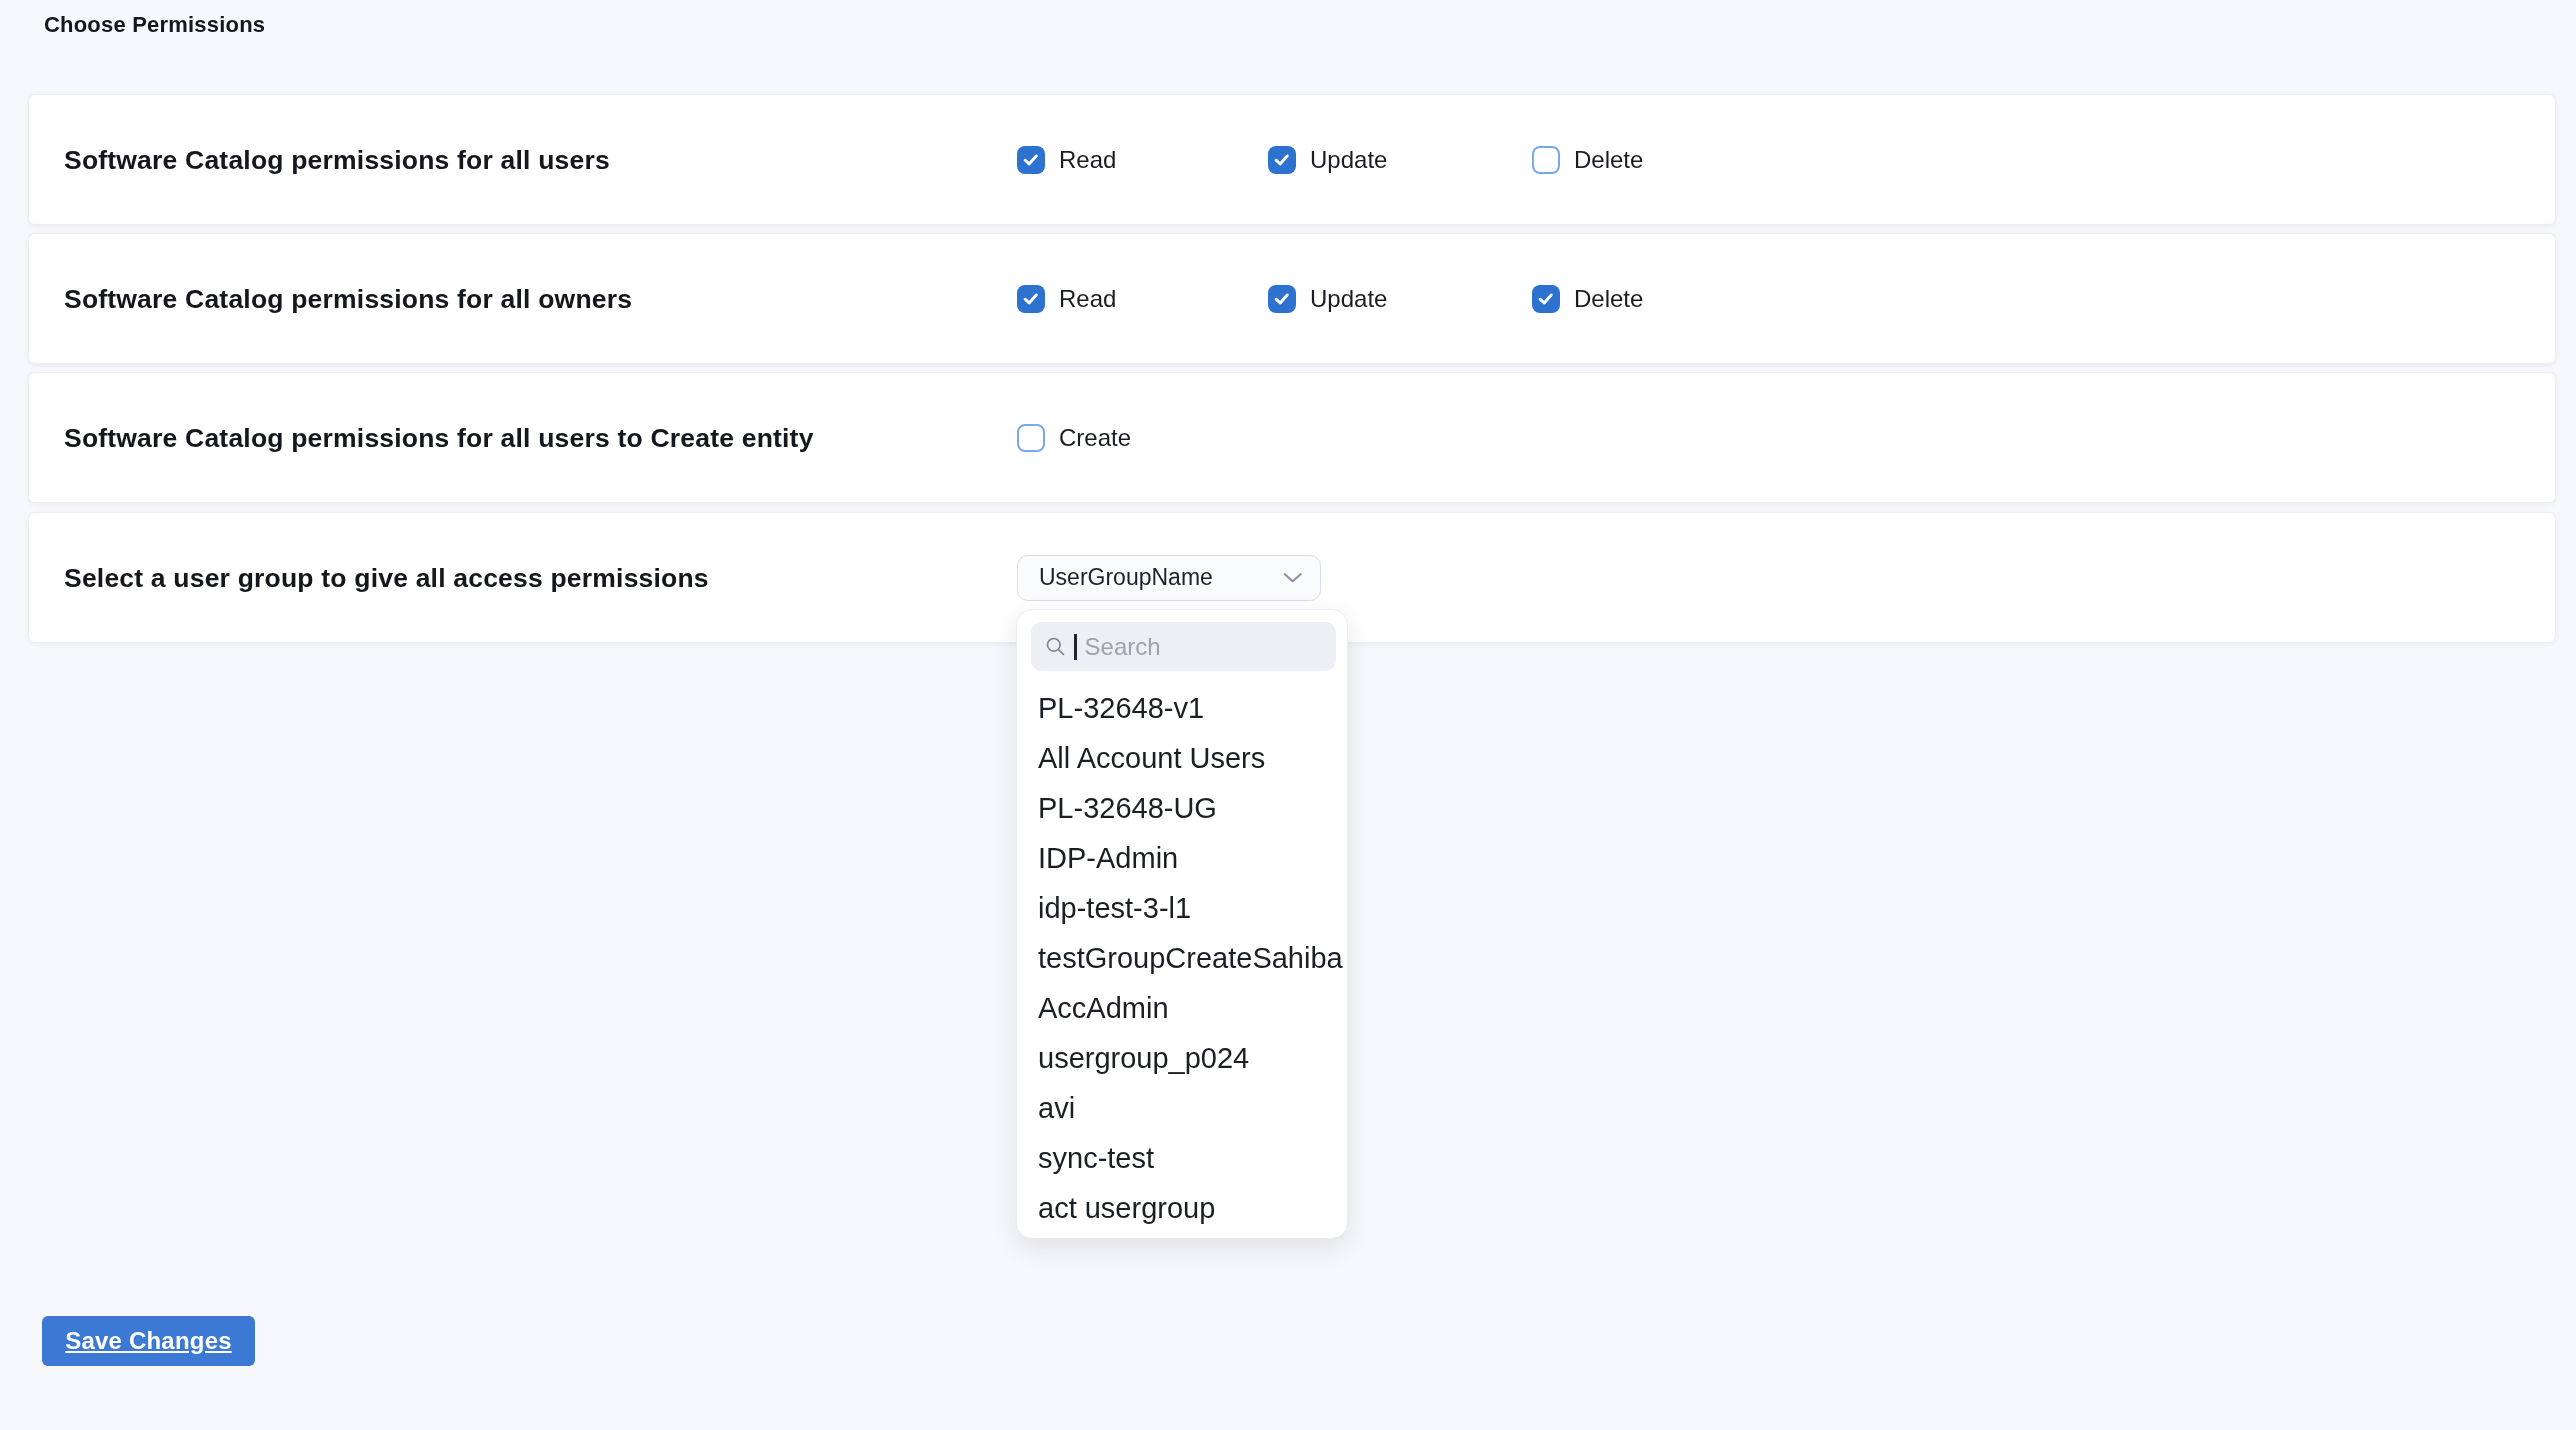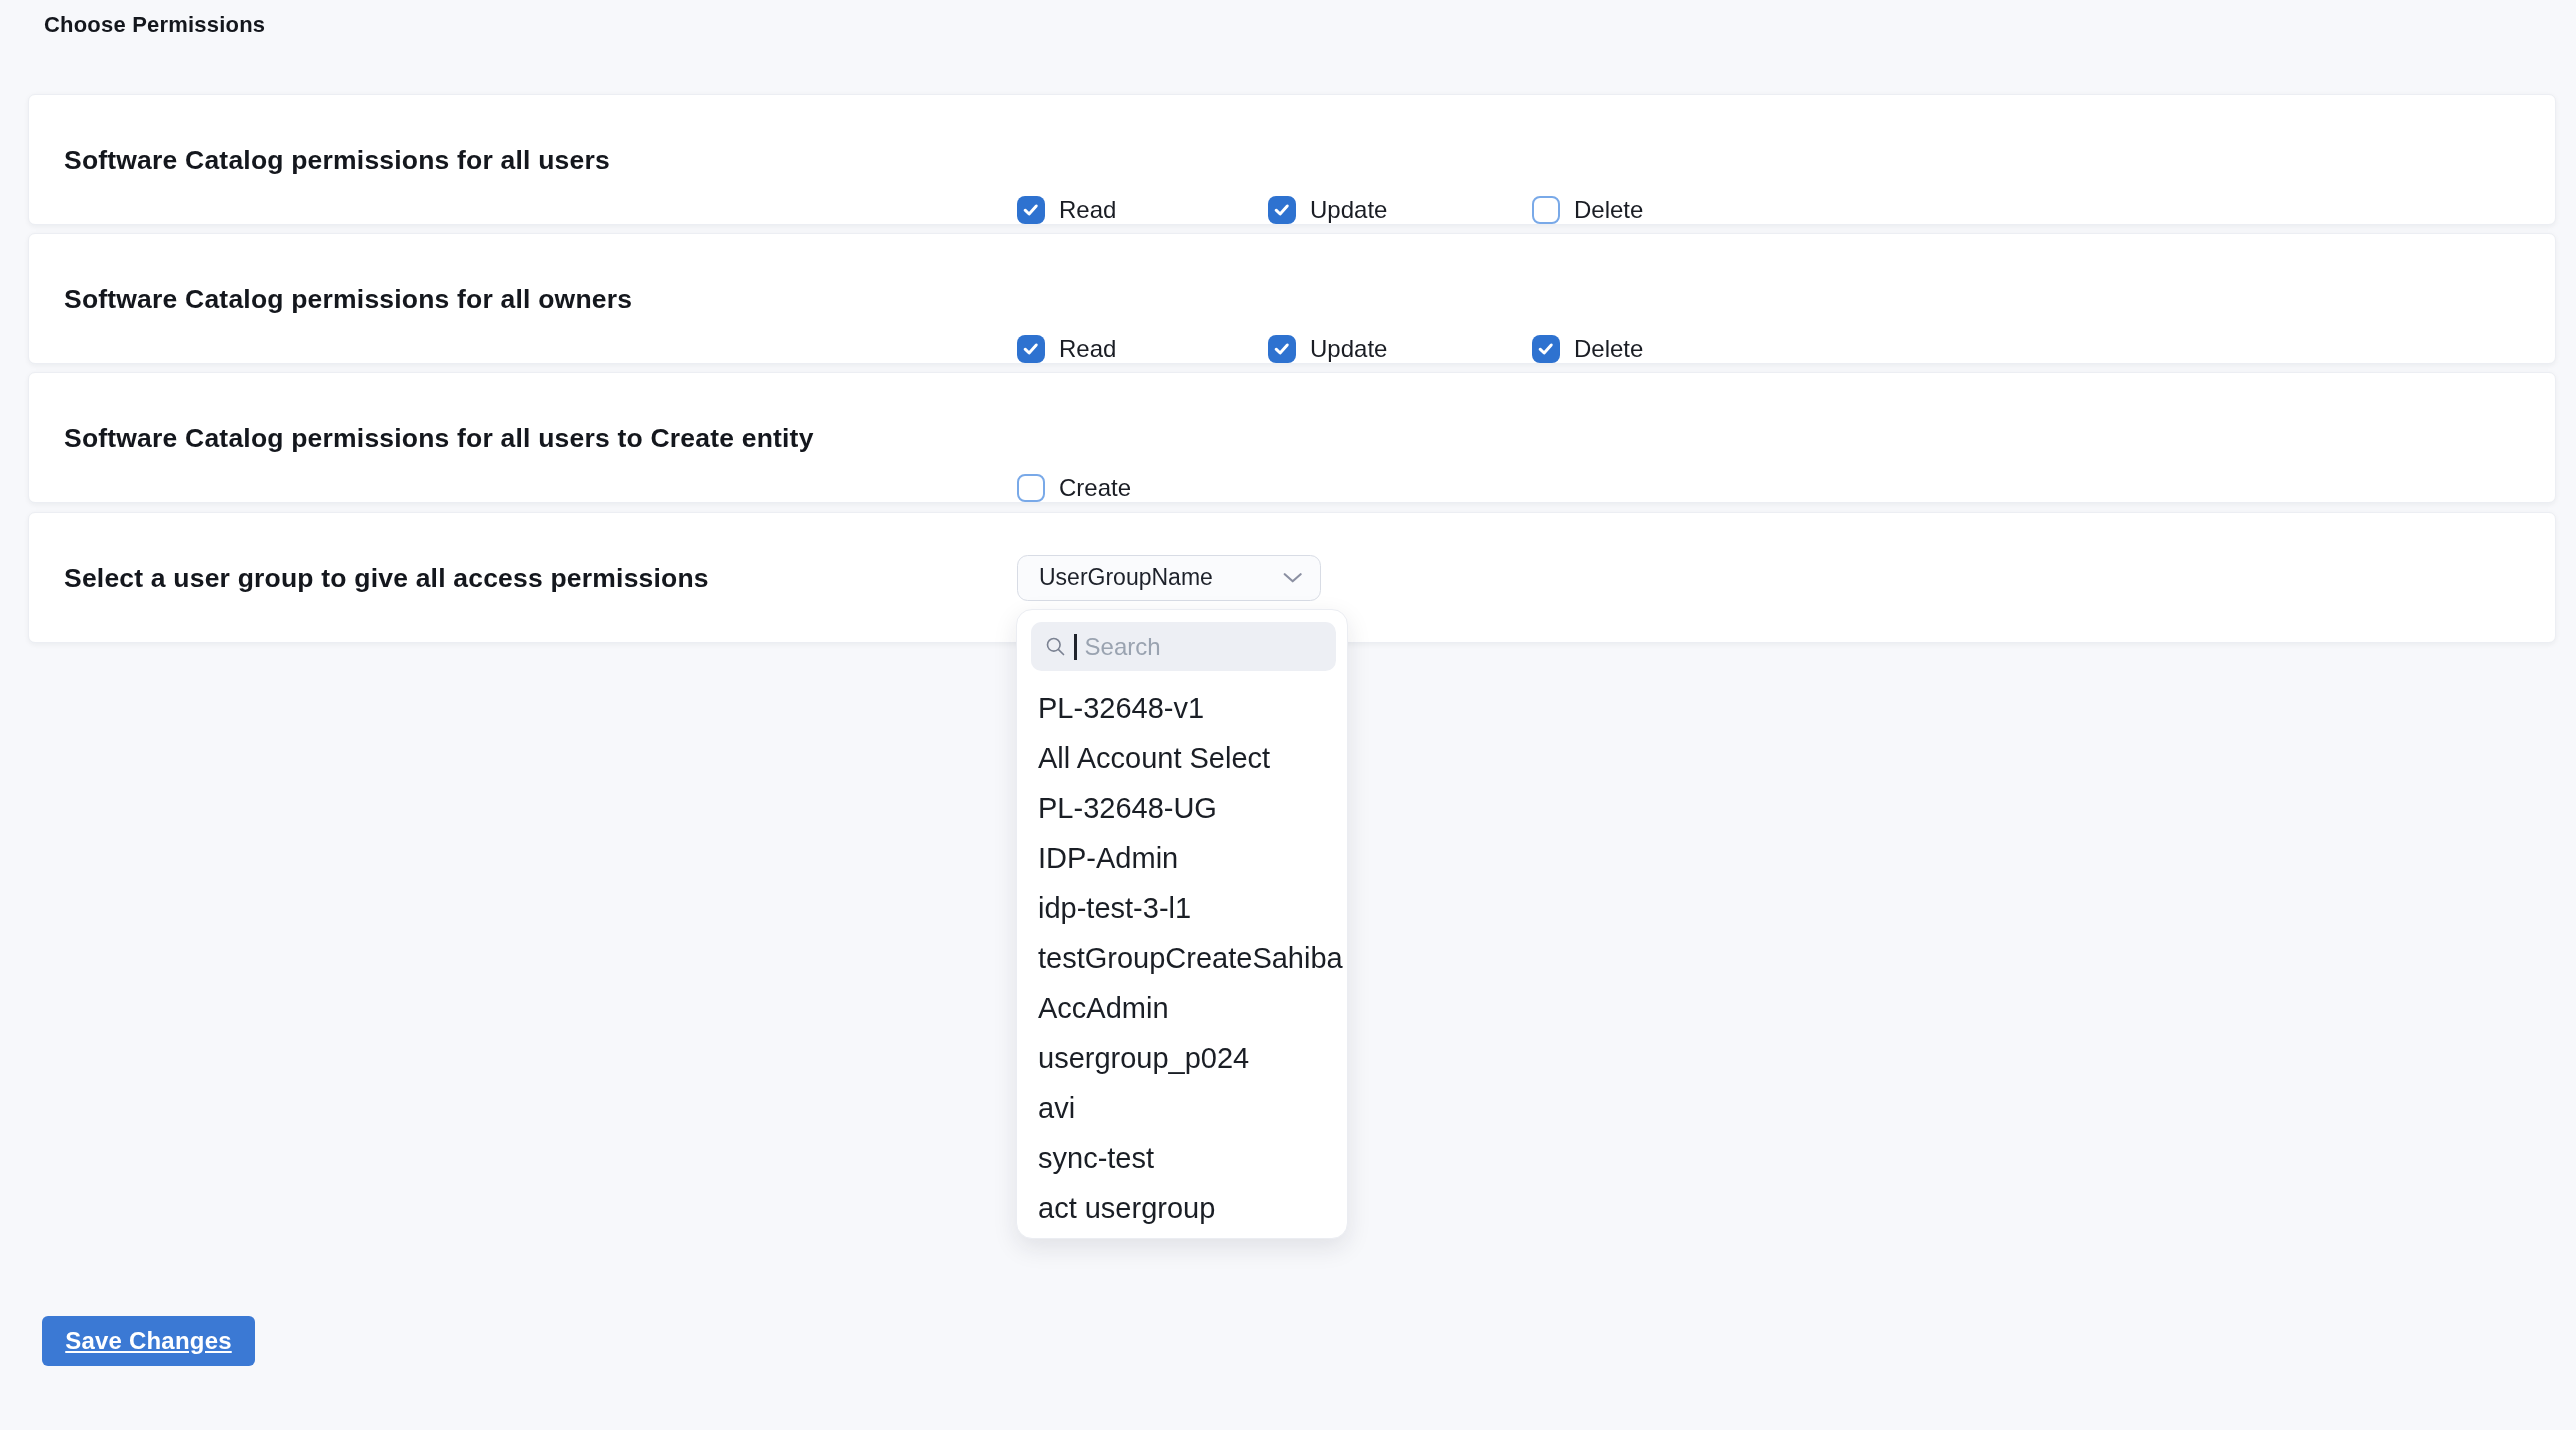--- a/index.html
+++ b/index.html
@@ -36,21 +36,21 @@
   .card-2{top:233px}
   .card-3{top:372px}
   .card-4{top:512px}
   .card-label{
     position:absolute;left:35px;top:50%;transform:translateY(-50%);
     font-size:26.5px;font-weight:bold;color:#14171d;
     letter-spacing:0.2px;
   }
   .cb-group{
     position:absolute;top:0;height:100%;
-    display:flex;align-items:flex-end;gap:14px;
+    display:flex;align-items:center;gap:14px;
   }
   .cb-col-1{left:988px}
   .cb-col-2{left:1239px}
   .cb-col-3{left:1503px}
   .cb{
     width:28px;height:28px;border-radius:8px;flex:0 0 auto;
     display:flex;align-items:center;justify-content:center;
     background:#ffffff;
     border:2.6px solid var(--checkbox-unchecked-border);
     cursor:pointer;
@@ -205,21 +205,21 @@
   <div class="dd-search">
     <svg width="21" height="21" viewBox="0 0 22 22" fill="none">
         <circle cx="9.2" cy="9.2" r="6.6" stroke="#7b8292" stroke-width="1.7"></circle>
         <line x1="14.2" y1="14.2" x2="19.4" y2="19.4" stroke="#7b8292" stroke-width="1.7" stroke-linecap="round"></line>
       </svg>
     <span class="caret"></span>
     <span class="placeholder">Search</span>
   </div>
   <div class="dd-list">
       <div class="dd-item">PL-32648-v1</div>
-      <div class="dd-item">All Account Select</div>
+      <div class="dd-item">All Account Users</div>
       <div class="dd-item">PL-32648-UG</div>
       <div class="dd-item">IDP-Admin</div>
       <div class="dd-item">idp-test-3-l1</div>
       <div class="dd-item">testGroupCreateSahiba</div>
       <div class="dd-item">AccAdmin</div>
       <div class="dd-item">usergroup_p024</div>
       <div class="dd-item">avi</div>
       <div class="dd-item">sync-test</div>
       <div class="dd-item">act usergroup</div>
     </div>

